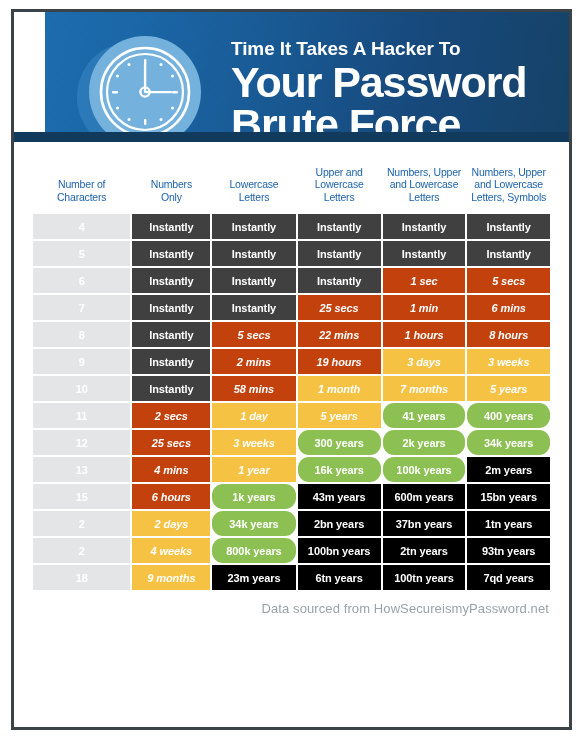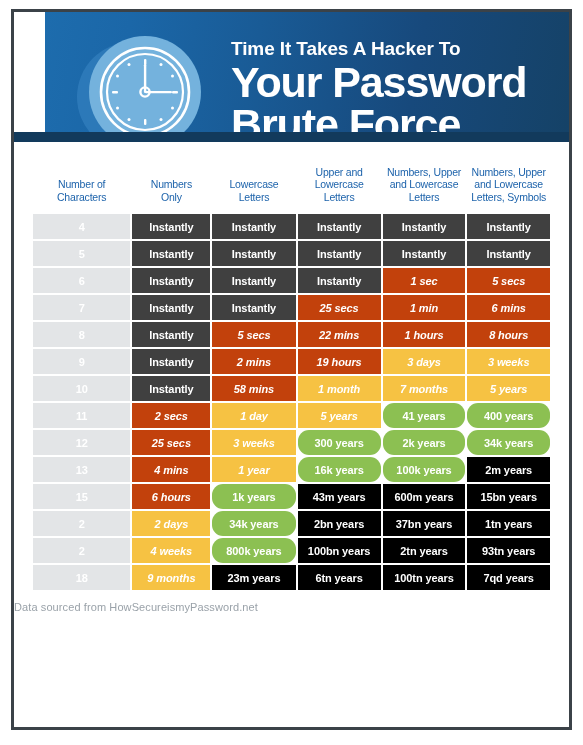--- a/index.html
+++ b/index.html
@@ -144,23 +144,24 @@
   }
   
   td.c-red    { background: #404040; }
   td.c-orange { background: #c2410c; font-style: italic; }
   td.c-yellow { background: #f6c243; font-style: italic; }
   td.c-green  { background: #8cc052; border-radius: 11px; }
   td.c-blue   { background: #000000; }
 
   
   .source-line {
+    text-align: right;
     padding: 9px 20px 0 0;
     color: #9aa2a9;
-    font-size: 11px;
+    font-size: 13px;
     letter-spacing: 0.1px;
   }
   .blank-bottom { height: 60px; }
 </style>
 </head>
 <body>
 
 <div class="poster-frame">
   <div class="poster-inner">
 

